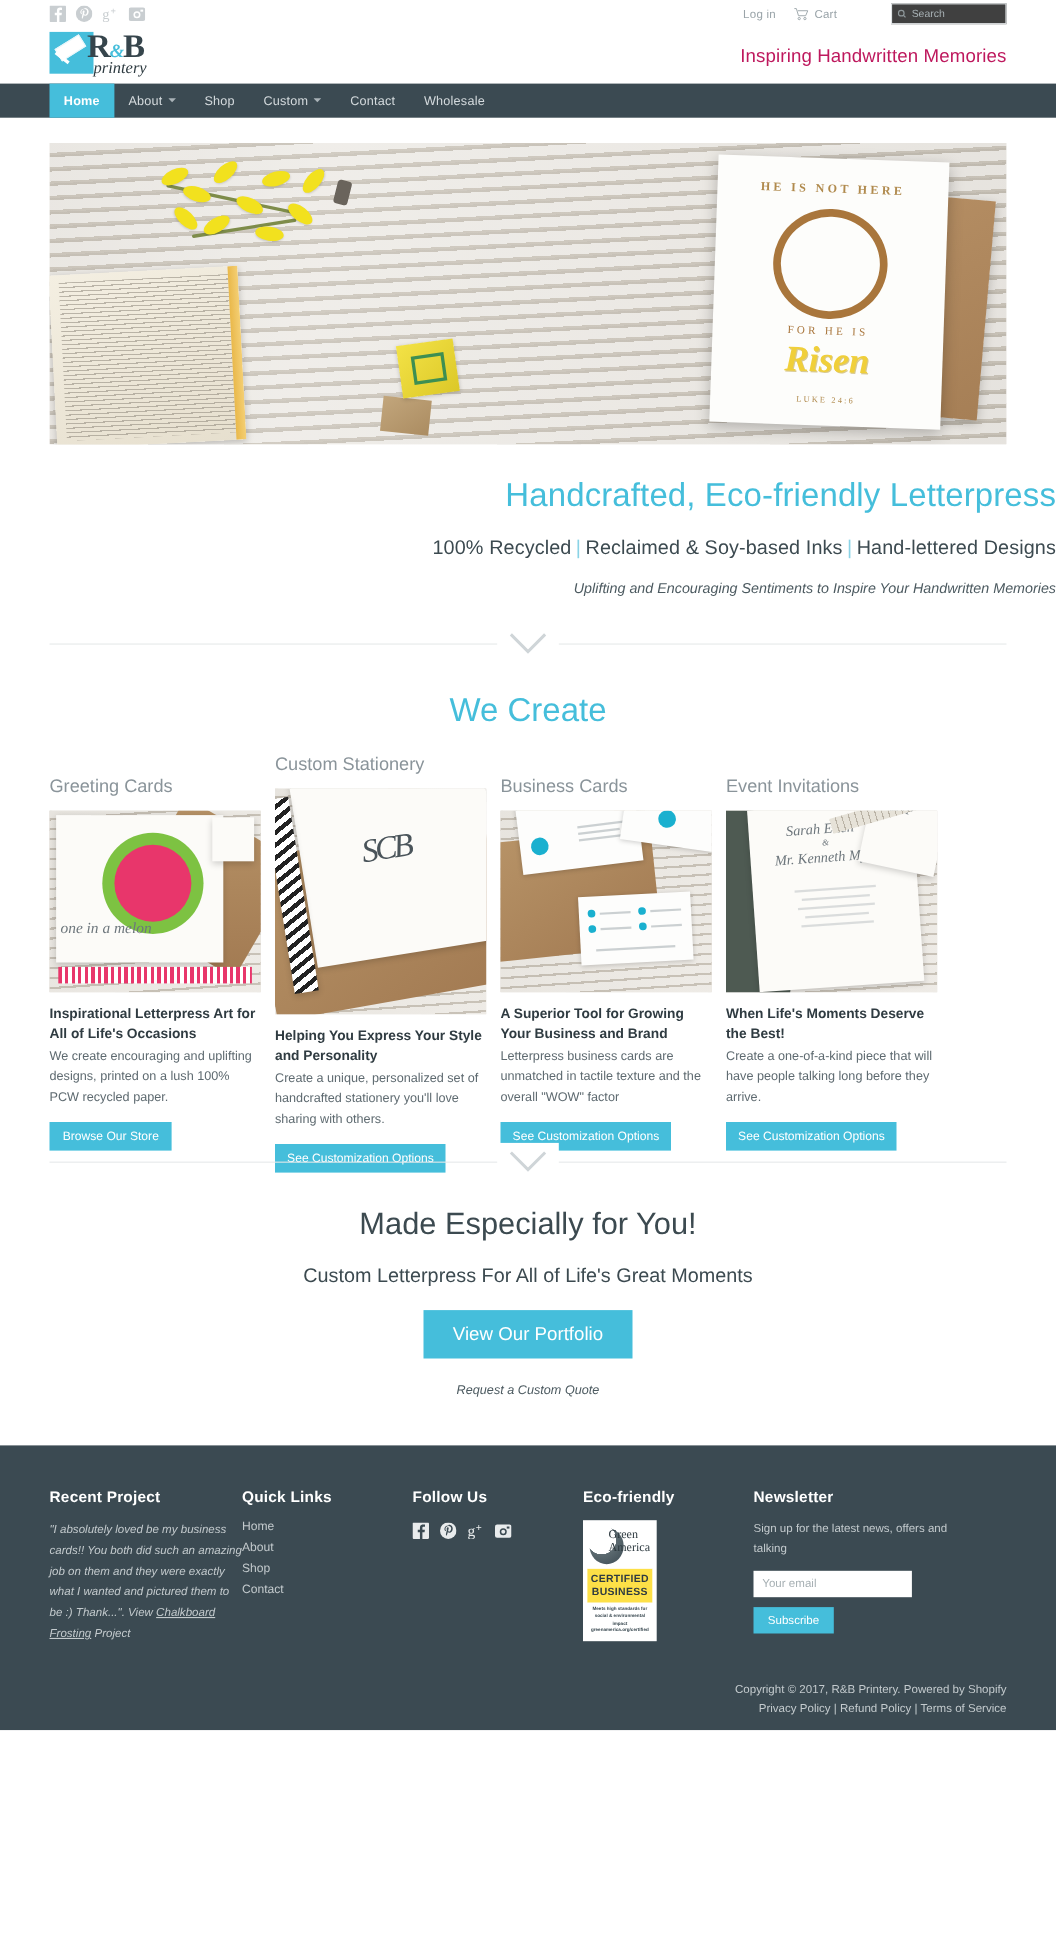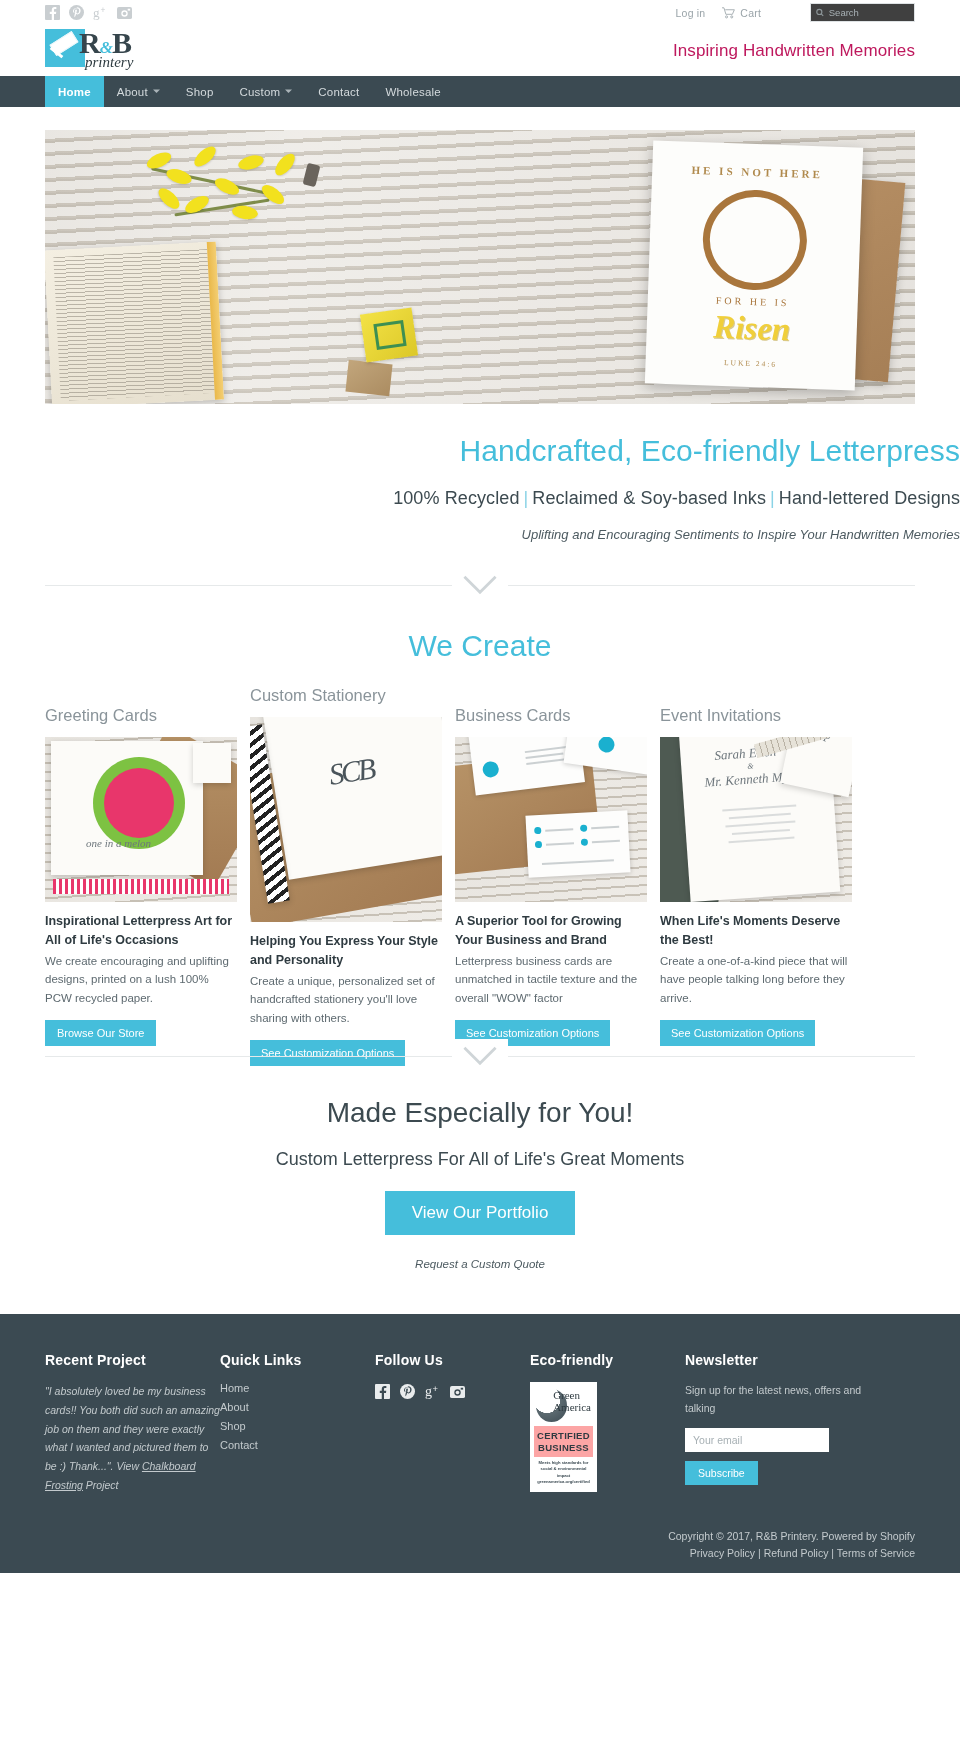--- a/index.html
+++ b/index.html
@@ -161,21 +161,21 @@
   .flinks { margin-top: 14px; display: flex; flex-direction: column; gap: 7px; }
   .flinks a { font-size: 11px; color: #c3cacd; text-decoration: none; }
   .fsocial { margin-top: 16px; display: flex; gap: 10px; }
   .fsocial svg { width: 15px; height: 15px; fill: #e9eced; }
   .green { margin-top: 14px; width: 67px; background: #fff; padding: 4px; }
   .green-top { background: #fff; text-align: right; position: relative; height: 40px; }
   .green-globe { position: absolute; left: 2px; top: 3px; width: 31px; height: 33px; border-radius: 50%;
     background: radial-gradient(circle at 35% 32%, #fff 0%, #fff 44%, #5c6a70 45%, #3b4a52 100%); }
   .green-name { position: absolute; right: 2px; top: 4px; font-family: "Liberation Serif", serif;
     font-size: 11px; color: #2f3b41; line-height: 1.05; text-align: left; }
-  .green-cert { background: #fca5a5; text-align: center; padding: 4px 0 3px 0; }
+  .green-cert { background: #fde047; text-align: center; padding: 4px 0 3px 0; }
   .green-cert b { display: block; font-size: 9.5px; color: #2f3b41; letter-spacing: .3px; line-height: 1.25; }
   .green-fine { background: #fff; text-align: center; font-size: 4.2px; color: #3b4a52;
     line-height: 1.5; padding: 3px 2px; font-weight: bold; }
   .np { font-size: 10.5px; color: #c3cacd; line-height: 1.65; margin-top: 14px; }
   .nform { margin-top: 11px; }
   .nform input { width: 144px; height: 24px; border: 0; background: #fff; padding: 0 8px;
     font-size: 10.5px; color: #9aa4a9; font-family: "Liberation Sans", sans-serif; outline: 0; }
   .nform input::placeholder { color: #a7b0b4; }
   .nform button { display: block; margin-top: 9px; background: #45bedb; color: #fff; border: 0;
     font-size: 10.5px; padding: 6px 13px; font-family: "Liberation Sans", sans-serif; cursor: pointer; }
@@ -341,21 +341,21 @@
 
   <div class="cards">
 
     <div class="card">
       <h3 class="card-title">Greeting Cards</h3>
       <div class="card-img">
         <span class="wood"></span>
         <span class="ci-kraft" style="right:-14px;top:10px;width:120px;height:120px;transform:rotate(30deg)"></span>
         <span class="ci-paper" style="left:6px;top:4px;width:152px;height:134px">
           <span class="ci-melon"></span>
-          <span class="ci-script" style="left:35px;top:96px;font-size:11px">one in a melon</span>
+          <span class="ci-script" style="left:4px;top:96px;font-size:14px">one in a melon</span>
         </span>
         <span class="ci-stripe" style="top:142px"></span>
         <span class="ci-paper" style="right:6px;top:6px;width:38px;height:40px"></span>
       </div>
       <div class="card-h">Inspirational Letterpress Art for All of Life's Occasions</div>
       <div class="card-p">We create encouraging and uplifting designs, printed on a lush 100% PCW recycled paper.</div>
       <a class="btn" href="#">Browse Our Store</a>
     </div>
 
     <div class="card">

